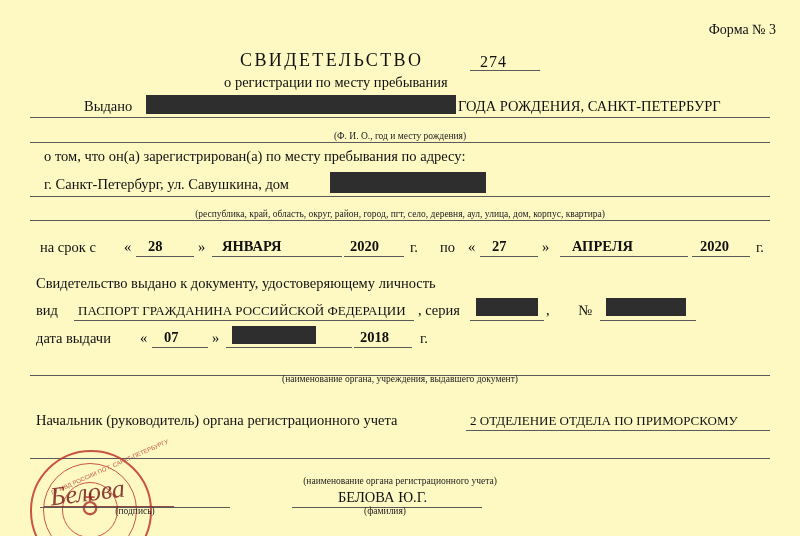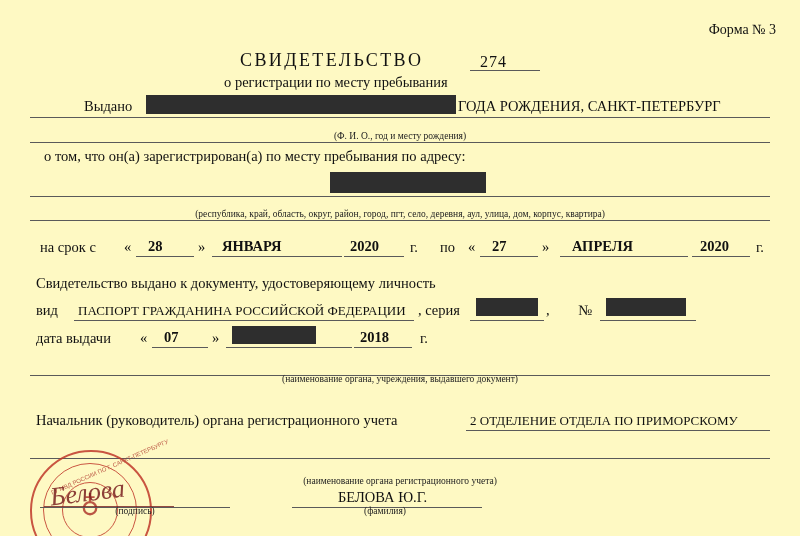--- a/index.html
+++ b/index.html
@@ -131,20 +131,21 @@
   <div class="txt body-txt" style="left:84px; top:98px;">Выдано</div>
   <div class="redact" style="left:146px; top:95px; width:310px; height:19px;"></div>
   <div class="txt body-txt" style="left:458px; top:98px;">ГОДА РОЖДЕНИЯ, САНКТ-ПЕТЕРБУРГ</div>
   <div class="line" style="left:30px; top:117px; width:740px;"></div>
 
   <div class="line" style="left:30px; top:142px; width:740px;"></div>
   <div class="caption" style="left:250px; top:131px; width:300px;">(Ф. И. О., год и месту рождения)</div>
 
   <div class="txt body-txt" style="left:44px; top:148px;">о том, что он(а) зарегистрирован(а) по месту пребывания по адресу:</div>
 
+  <div class="txt body-txt" style="left:44px; top:176px;">г. Санкт-Петербург, ул. Савушкина, дом</div>
   <div class="redact" style="left:330px; top:172px; width:156px; height:21px;"></div>
   <div class="line" style="left:30px; top:196px; width:740px;"></div>
   <div class="line" style="left:30px; top:220px; width:740px;"></div>
   <div class="caption" style="left:150px; top:209px; width:500px;">(республика, край, область, округ, район, город, пгт, село, деревня, аул, улица, дом, корпус, квартира)</div>
 
   <div class="txt body-txt" style="left:40px; top:239px;">на срок с</div>
   <div class="txt quote" style="left:124px; top:239px;">«</div>
   <div class="txt body-txt bold" style="left:148px; top:238px;">28</div>
   <div class="line" style="left:136px; top:256px; width:58px;"></div>
   <div class="txt quote" style="left:198px; top:239px;">»</div>

